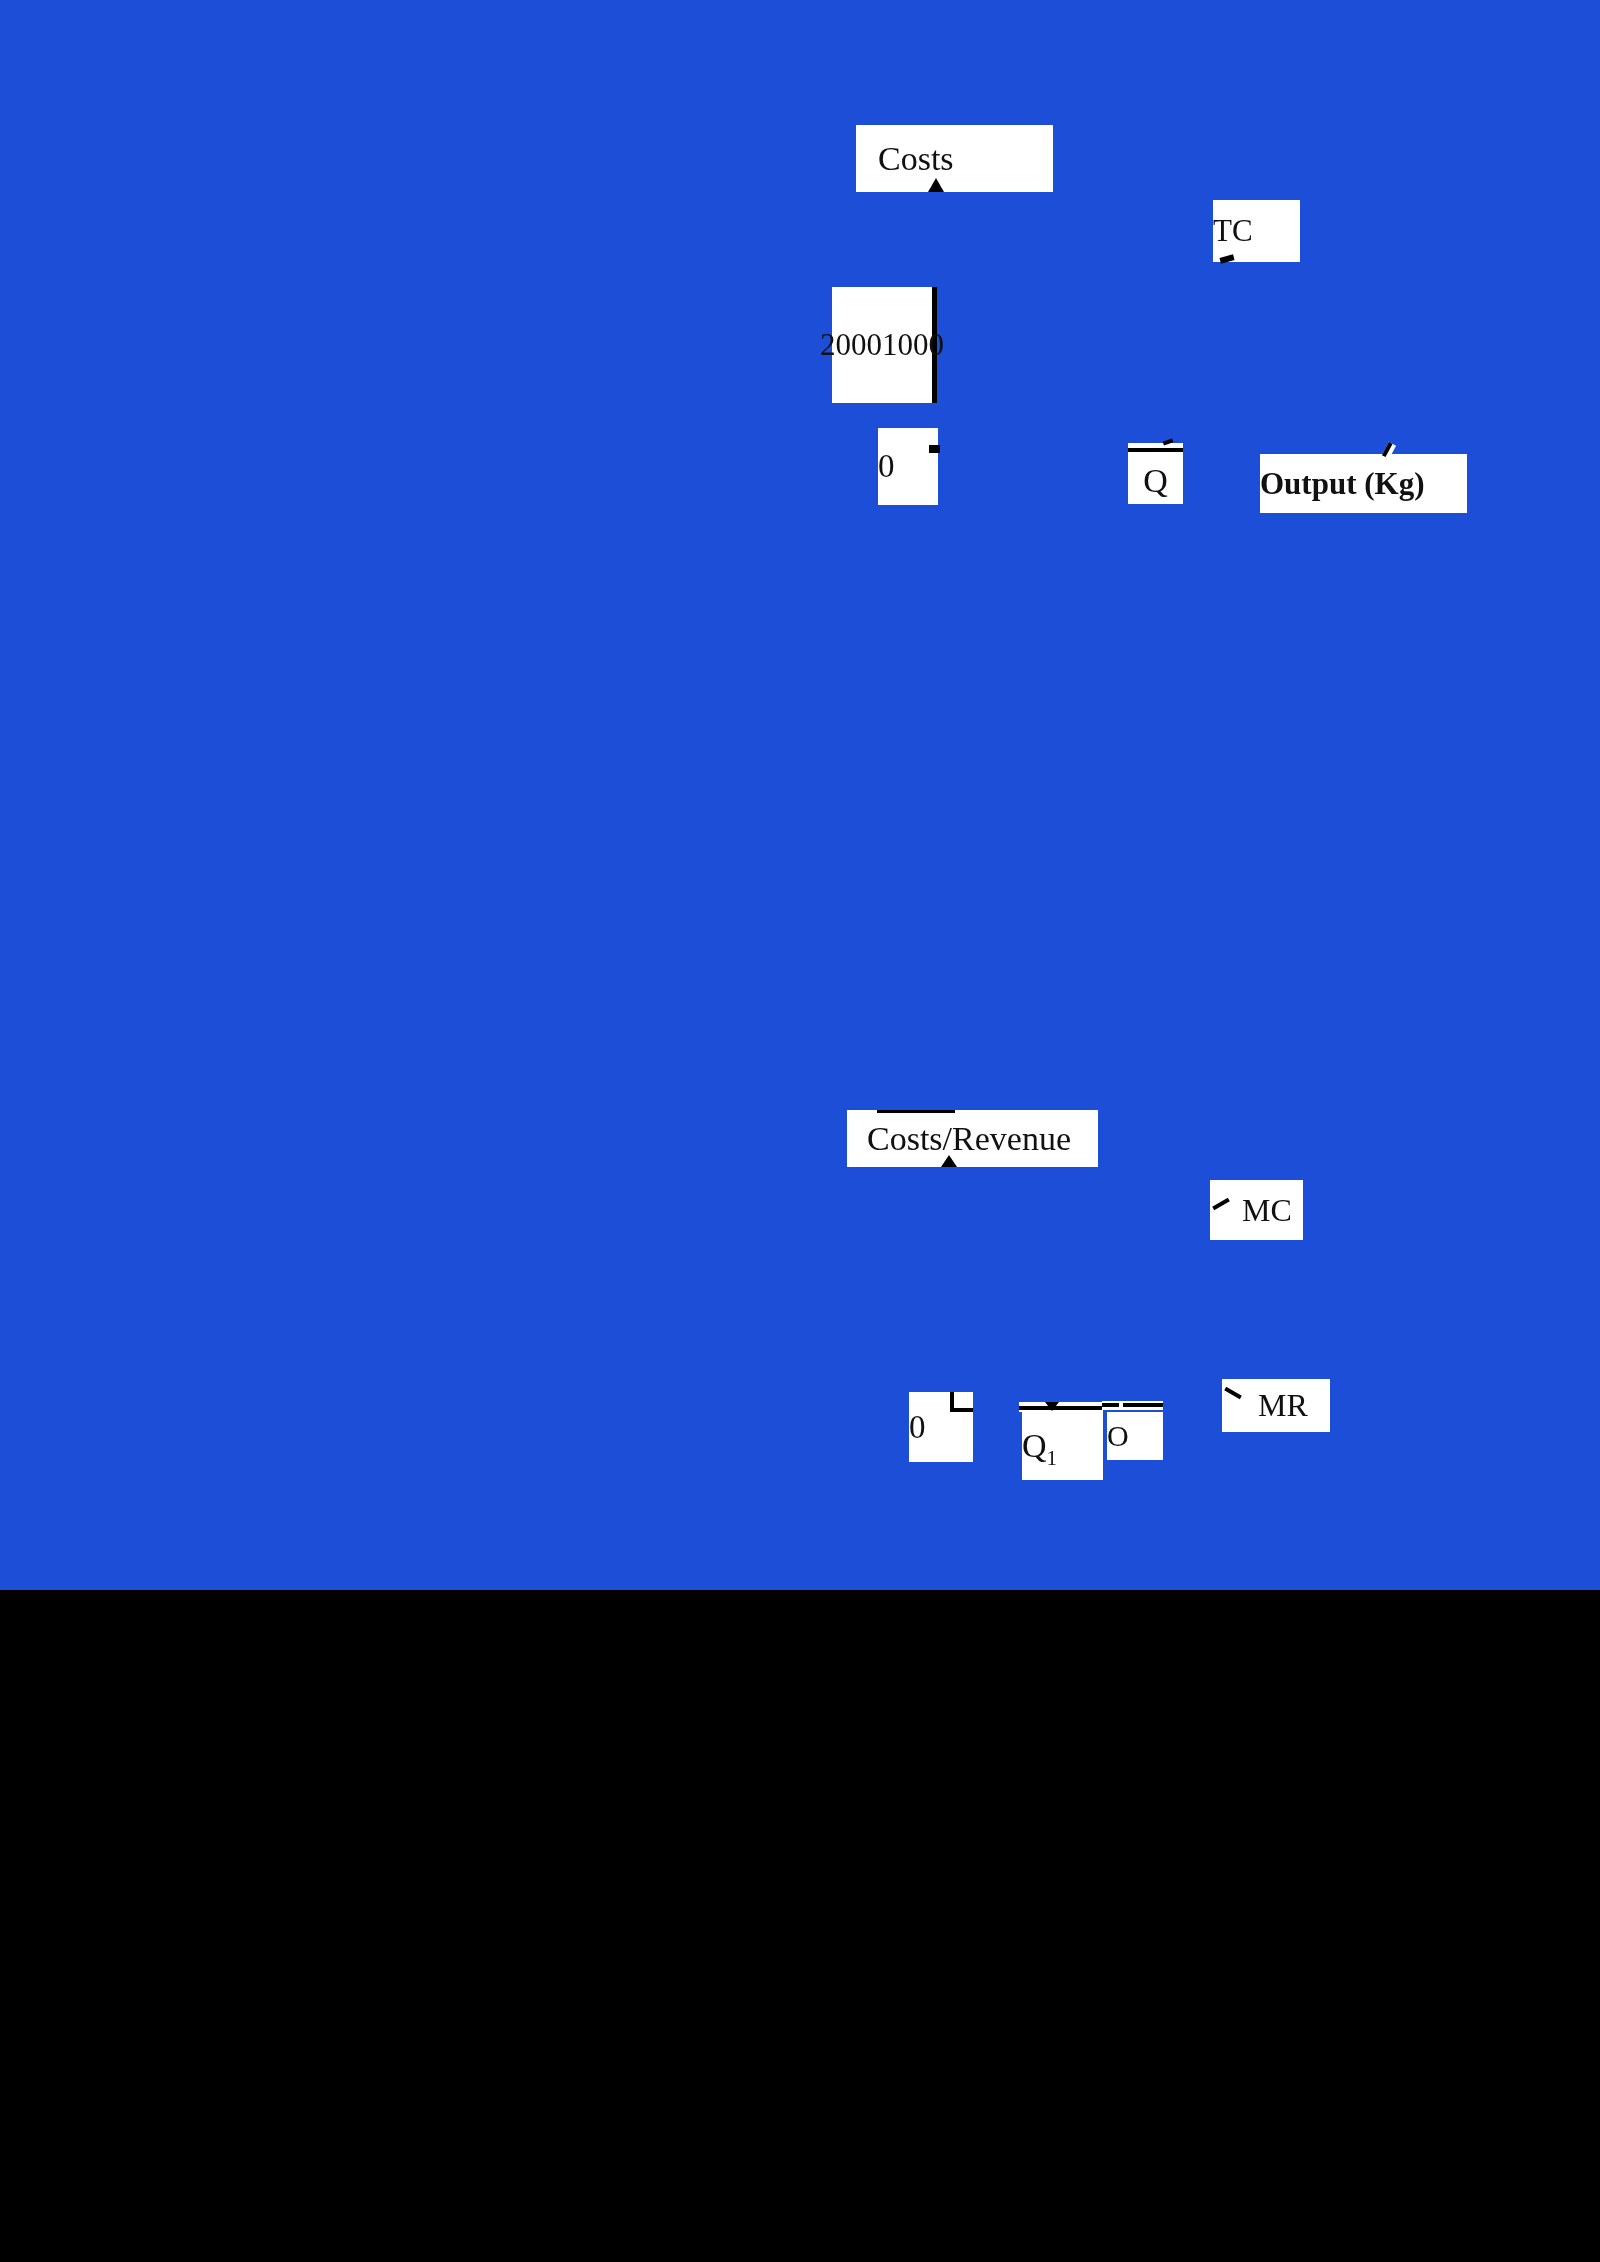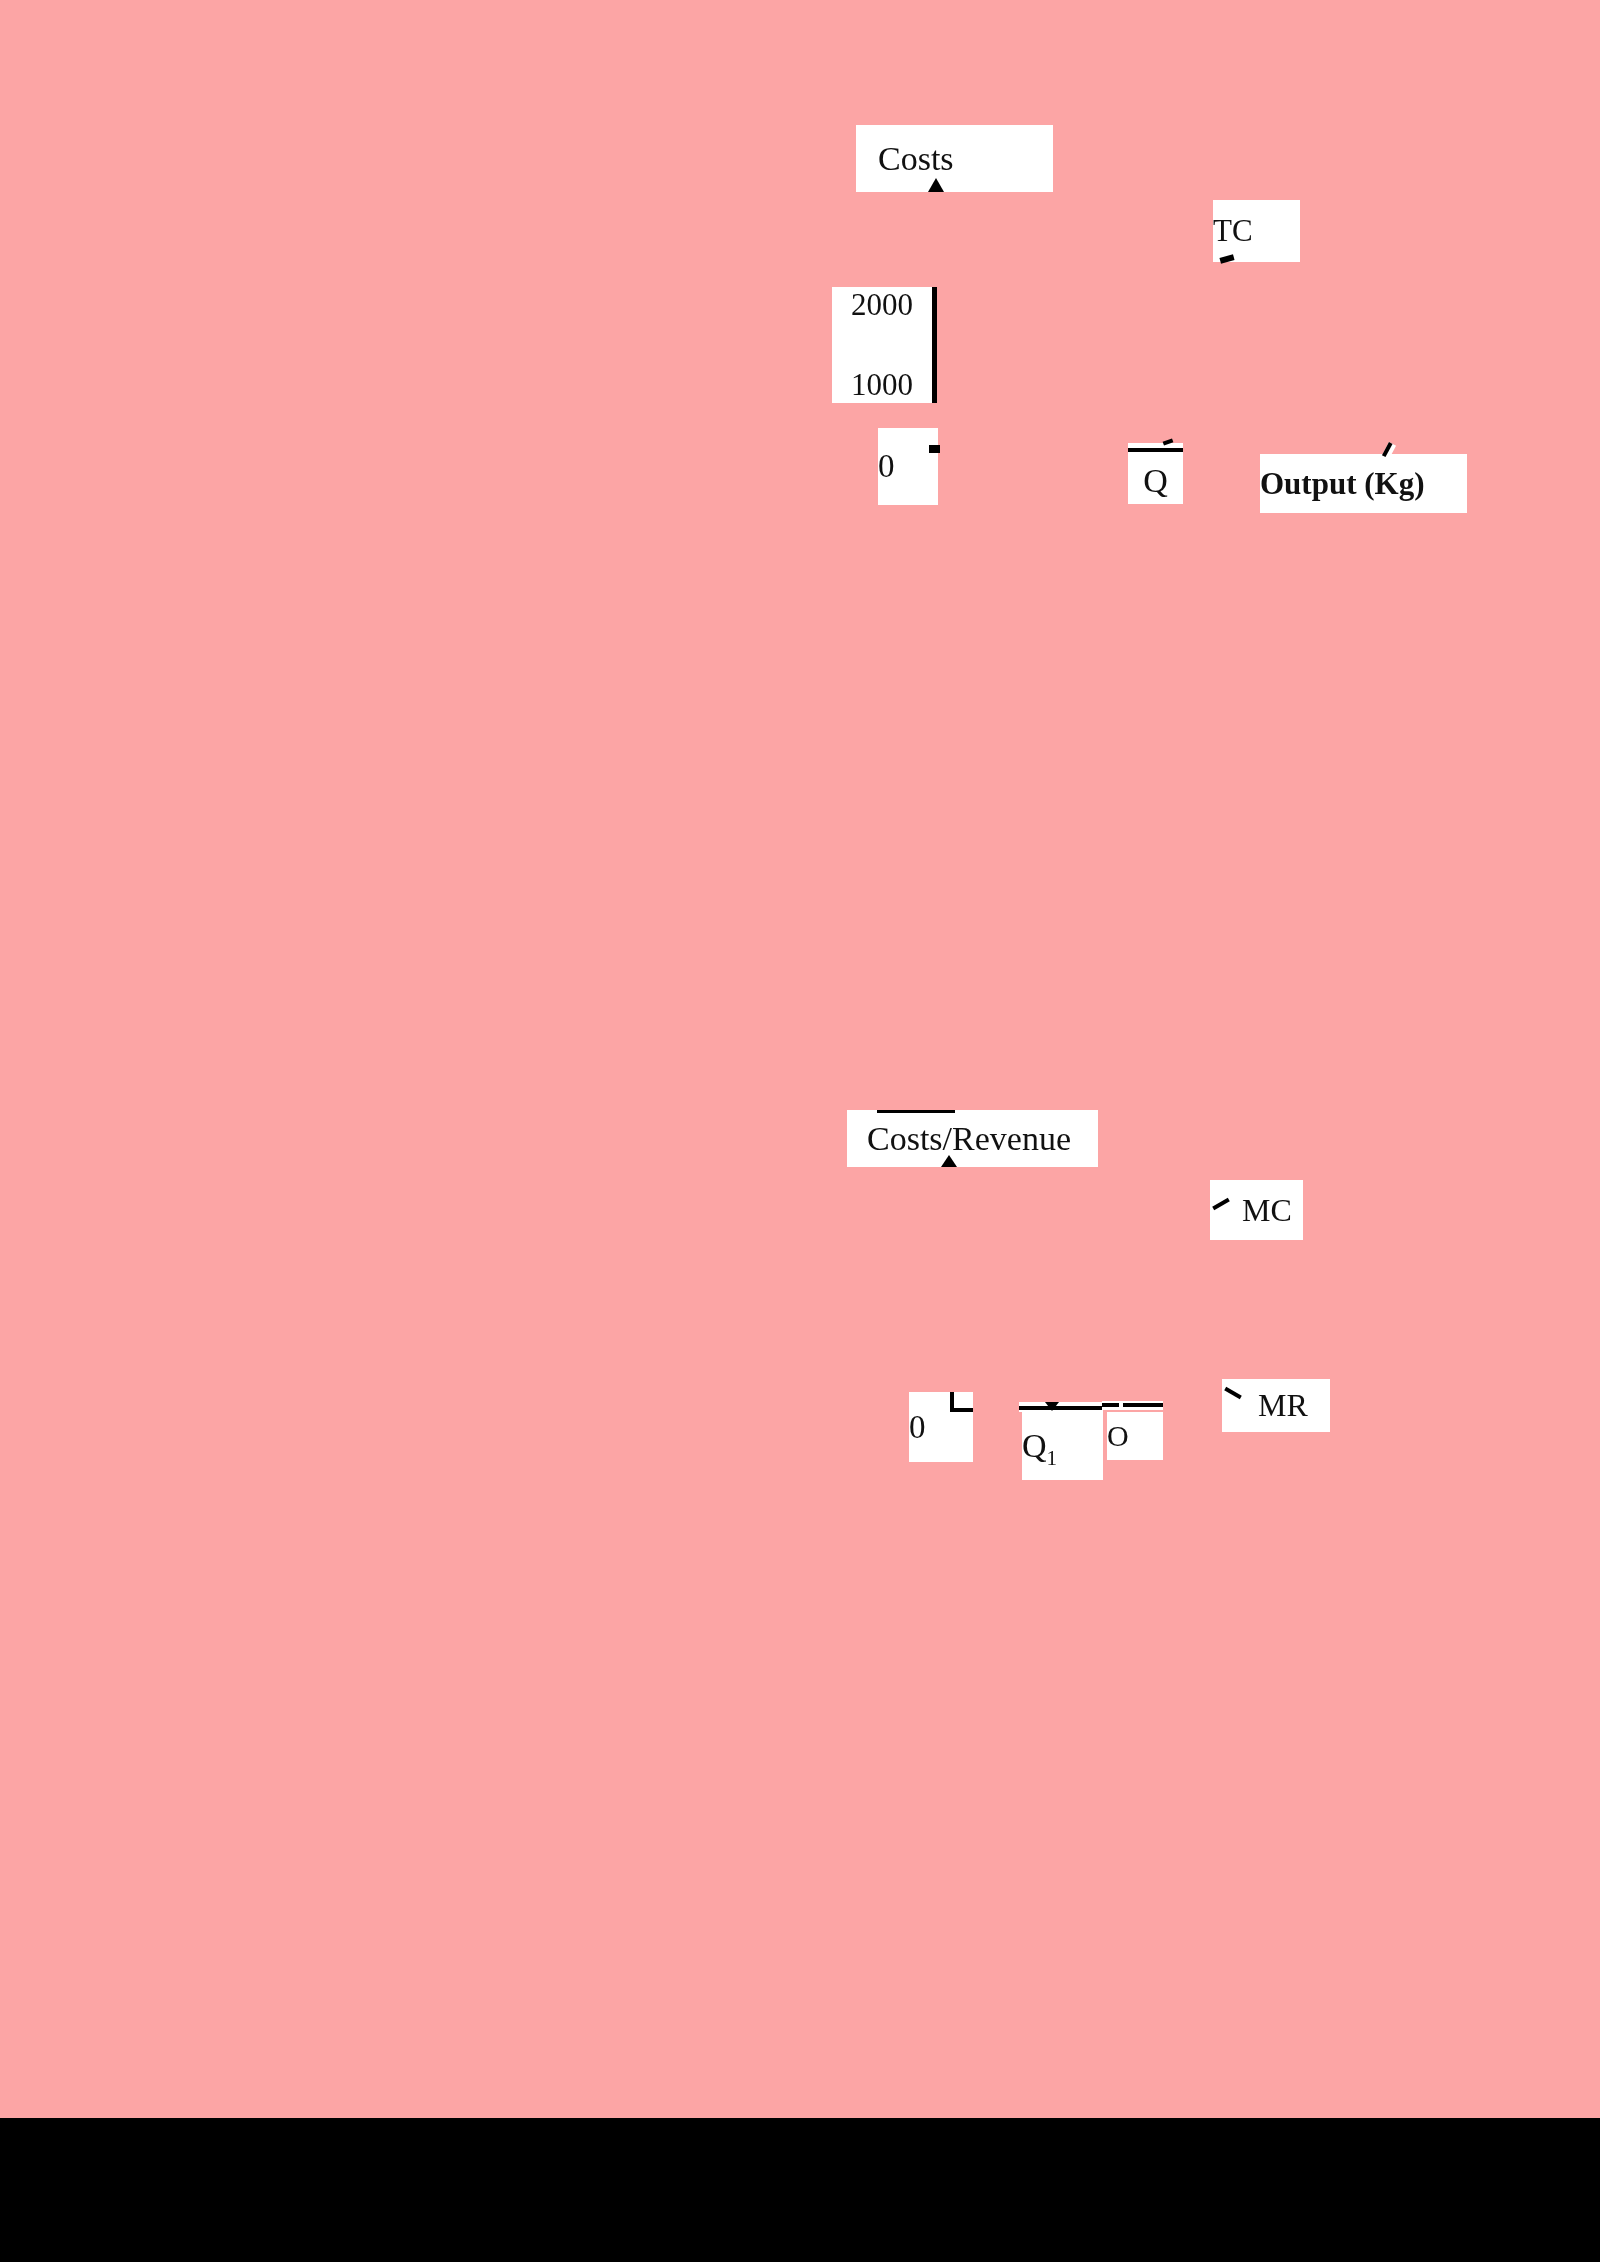--- a/index.html
+++ b/index.html
@@ -1,16 +1,16 @@
 <!DOCTYPE html>
 <html><head>
 <meta charset="utf-8">
 <style>
   html,body{margin:0;padding:0;background:#000;}
-  .page{position:relative;width:1600px;height:2118px;background:#fca5a5;overflow:hidden;
+  .page{position:relative;width:1600px;height:1590px;background:#1d4ed8;overflow:hidden;
         font-family:"Liberation Serif","DejaVu Serif",serif;color:#111;}
   .box{position:absolute;background:#ffffff;color:#111;display:flex;align-items:center;
        box-sizing:border-box;white-space:nowrap;}
   .center{justify-content:flex-start;}
   .mark{position:absolute;background:#000;}
   .tri-up{position:absolute;width:0;height:0;
           border-left:8px solid transparent;border-right:8px solid transparent;
           border-bottom:14px solid #000;}
   .tri-down{position:absolute;width:0;height:0;
           border-left:7px solid transparent;border-right:7px solid transparent;
@@ -28,21 +28,21 @@
 
   <div class="tri-up" style="left:928px;top:178px;"></div>
 
   <div class="box center" style="left:1213px;top:200px;width:87px;height:62px;font-size:31px;">
     <span>TC</span>
   </div>
 
   <div class="mark" style="left:1220px;top:256px;width:14px;height:6px;transform:rotate(-15deg);"></div>
 
   <div class="box" style="left:832px;top:287px;width:105px;height:116px;border-right:5px solid #000;
-              flex-direction:column;justify-content:space-between;align-items:center;font-size:31px;">
+              flex-direction:row;justify-content:center;align-items:center;font-size:31px;">
     <span>2000</span>
     <span>1000</span>
   </div>
 
   <div class="box center" style="left:878px;top:428px;width:60px;height:77px;font-size:33px;padding-right:10px;">
     <span>0</span>
   </div>
 
   <div class="mark" style="left:929px;top:445px;width:11px;height:8px;"></div>
 

